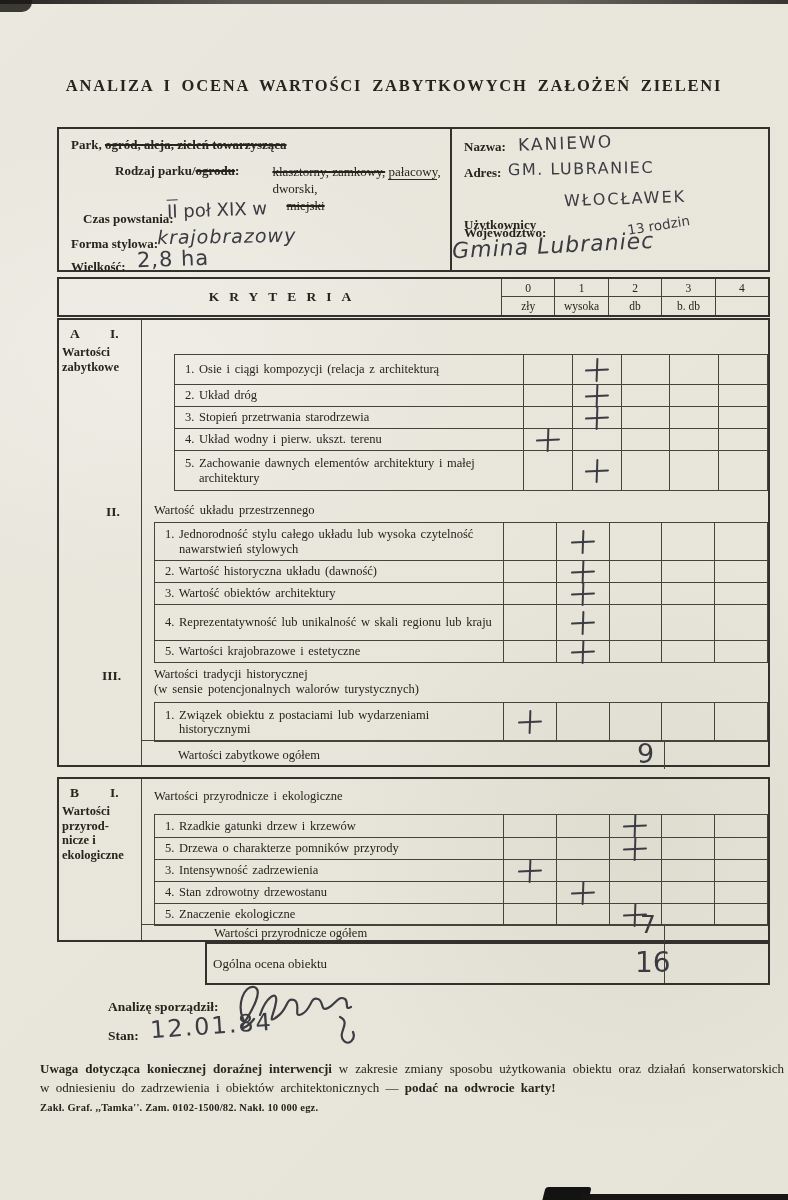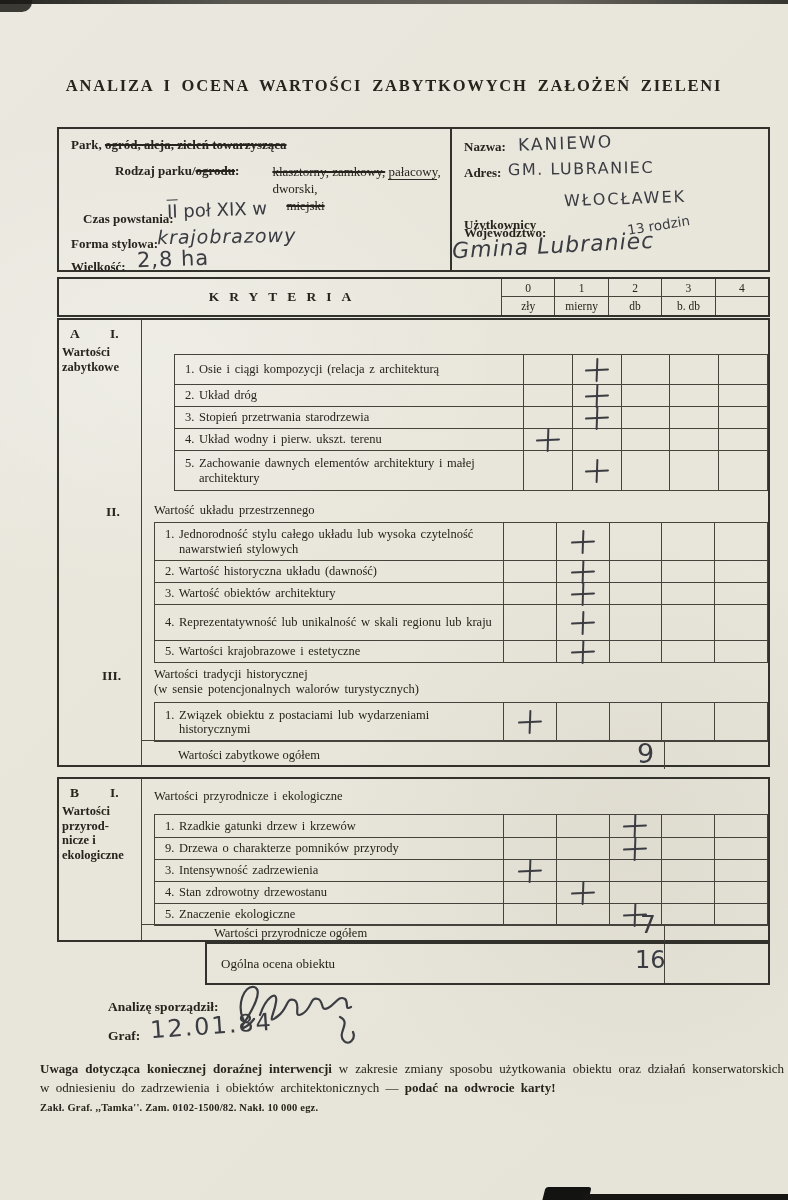--- a/index.html
+++ b/index.html
@@ -69,21 +69,21 @@
                   background:#3b3c42; transform:rotate(-3deg); border-radius:2px; }
   .mark::after  { content:''; position:absolute; left:10px; top:-1px; width:2px; height:24px;
                   background:#3b3c42; transform:rotate(2deg); border-radius:2px; }
   .total-row { position:absolute; left:0; right:0; border-top:1px solid #45433c;
                font-size:12.5px; display:flex; align-items:center; }
   .total-divider { position:absolute; top:0; bottom:0; width:1px; background:#45433c; }
   .hw-num { font-family:"DejaVu Sans", sans-serif; color:#3b3c42; position:absolute; }
 
   
   .ogolna-box { left:205px; top:942px; width:565px; height:43px; border:2px solid #33312c;
-                font-size:13px; display:flex; align-items:center; padding-left:14px; }
+                font-size:13px; display:flex; align-items:center; padding-left:6px; }
 
   
   .closing-label { font-weight:700; font-size:13.5px; }
   .note { left:40px; top:1060px; width:744px; font-size:13px; line-height:18.5px;
           text-align:justify; word-spacing:3px; }
   .print-line { left:40px; top:1102px; font-size:10.5px; font-weight:700; letter-spacing:.2px; }
 
   
   .top-edge { left:0; top:0; width:100%; height:4px;
               background:linear-gradient(90deg,#0f0f0d,#4a4842 30%,#56544c 70%,#23221e); opacity:.9; }
@@ -149,21 +149,21 @@
 
   <div class="abs kryteria-box">
     <div class="kb-left">KRYTERIA</div>
     <div class="kb-cols">
       <div class="kb-col">
         <div class="kb-num">0</div>
         <div class="kb-label">zły</div>
       </div>
       <div class="kb-col">
         <div class="kb-num">1</div>
-        <div class="kb-label">mierny</div>
+        <div class="kb-label">wysoka</div>
       </div>
       <div class="kb-col">
         <div class="kb-num">2</div>
         <div class="kb-label">db</div>
       </div>
       <div class="kb-col">
         <div class="kb-num">3</div>
         <div class="kb-label">b. db</div>
       </div>
       <div class="kb-col">
@@ -379,21 +379,21 @@
               <div class="sc"></div>
               <div class="sc">
                 <span class="mark"></span>
               </div>
               <div class="sc"></div>
               <div class="sc"></div>
           </div>
         </div>
         <div class="crit-row" style="height:22px;">
           <div class="crit-text">
-              <span>9. Drzewa o charakterze pomników przyrody</span>
+              <span>5. Drzewa o charakterze pomników przyrody</span>
             </div>
           <div class="score-cells">
             <div class="sc"></div>
               <div class="sc"></div>
               <div class="sc">
                 <span class="mark"></span>
               </div>
               <div class="sc"></div>
               <div class="sc"></div>
           </div>
@@ -445,32 +445,32 @@
         <span>Wartości przyrodnicze ogółem</span>
         <div class="total-divider" style="left:522px;"></div>
         <span class="hw-num" style="left:498px; top:-15px; font-size:25px;">7</span>
       </div>
     </div>
   </div>
 
   <div class="abs ogolna-box">
     <span>Ogólna ocena obiektu</span>
     <div class="total-divider" style="left:457px; top:0; bottom:0;"></div>
-    <span class="hw-num" style="left:428px; top:2px; font-size:24px;">16</span>
+    <span class="hw-num" style="left:428px; top:2px; font-size:28px;">16</span>
   </div>
 
   <div class="abs closing-label" style="left:108px; top:999px;">Analizę sporządził:</div>
   <svg class="abs" style="left:228px; top:975px;" width="160" height="80" viewBox="0 0 160 80">
     <path d="M16,46 C8,30 16,10 26,12 C36,14 24,36 16,48 C10,57 20,52 26,44
              M32,40 C38,22 50,14 48,27 C46,41 38,50 50,41 C60,34 58,22 66,25
              C74,28 64,44 74,39 C84,34 82,21 90,24 C96,26 92,37 100,33
              C108,29 110,20 117,24 C121,27 116,36 123,32" stroke="#3c3d42" stroke-width="2.2" fill="none" stroke-linecap="round"></path>
     <path d="M112,42 C124,48 108,58 116,66 C121,71 128,64 125,57" stroke="#3c3d42" stroke-width="2.2" fill="none" stroke-linecap="round"></path>
   </svg>
-  <div class="abs closing-label" style="left:108px; top:1028px;">Graf:</div>
+  <div class="abs closing-label" style="left:108px; top:1028px;">Stan:</div>
   <div class="abs hw" style="left:150px; top:1012px; font-size:24px; letter-spacing:2px; transform:rotate(-4deg);">12.01.84</div>
 
   <div class="abs note">
     <span class="b">Uwaga dotycząca koniecznej doraźnej interwencji</span>
     <span>w zakresie zmiany sposobu użytkowania obiektu oraz działań konserwatorskich w odniesieniu do zadrzewienia i obiektów architektonicznych —</span>
     <span class="b">podać na odwrocie karty!</span>
   </div>
   <div class="abs print-line">Zakł. Graf. ,,Tamka''. Zam. 0102-1500/82. Nakł. 10 000 egz.</div>
 
   <div class="abs bottom-bump"></div>

